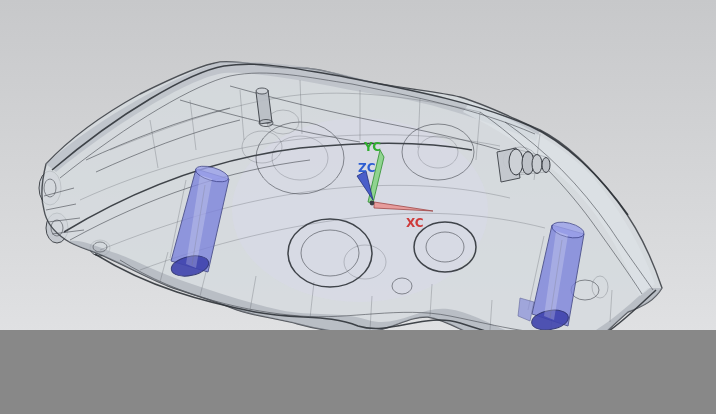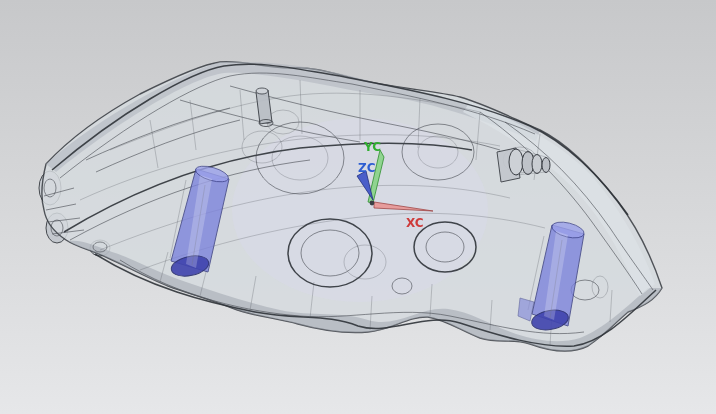--- a/index.html
+++ b/index.html
@@ -1,18 +1,18 @@
 <!DOCTYPE html>
 <html><head>
 <meta charset="utf-8">
 <style>
   html,body{margin:0;padding:0;background:#888;}
   .stage{
     position:relative;
-    width:716px;height:414px;
+    width:716px;height:330px;
     overflow:hidden;
     font-family:"DejaVu Sans","Liberation Sans",sans-serif;
   }
   .stage svg{display:block;width:716px;height:414px;}
   .wf{fill:none;stroke:#3f434a;stroke-width:.8;opacity:.72;}
   .wf2{fill:none;stroke:#2f3338;stroke-width:1.5;opacity:.9;}
   .wfl{fill:none;stroke:#4a4e55;stroke-width:.6;opacity:.45;}
   .axis-label{font-family:"DejaVu Sans","Liberation Sans",sans-serif;font-size:12px;font-weight:bold;}
 </style>
 </head>

